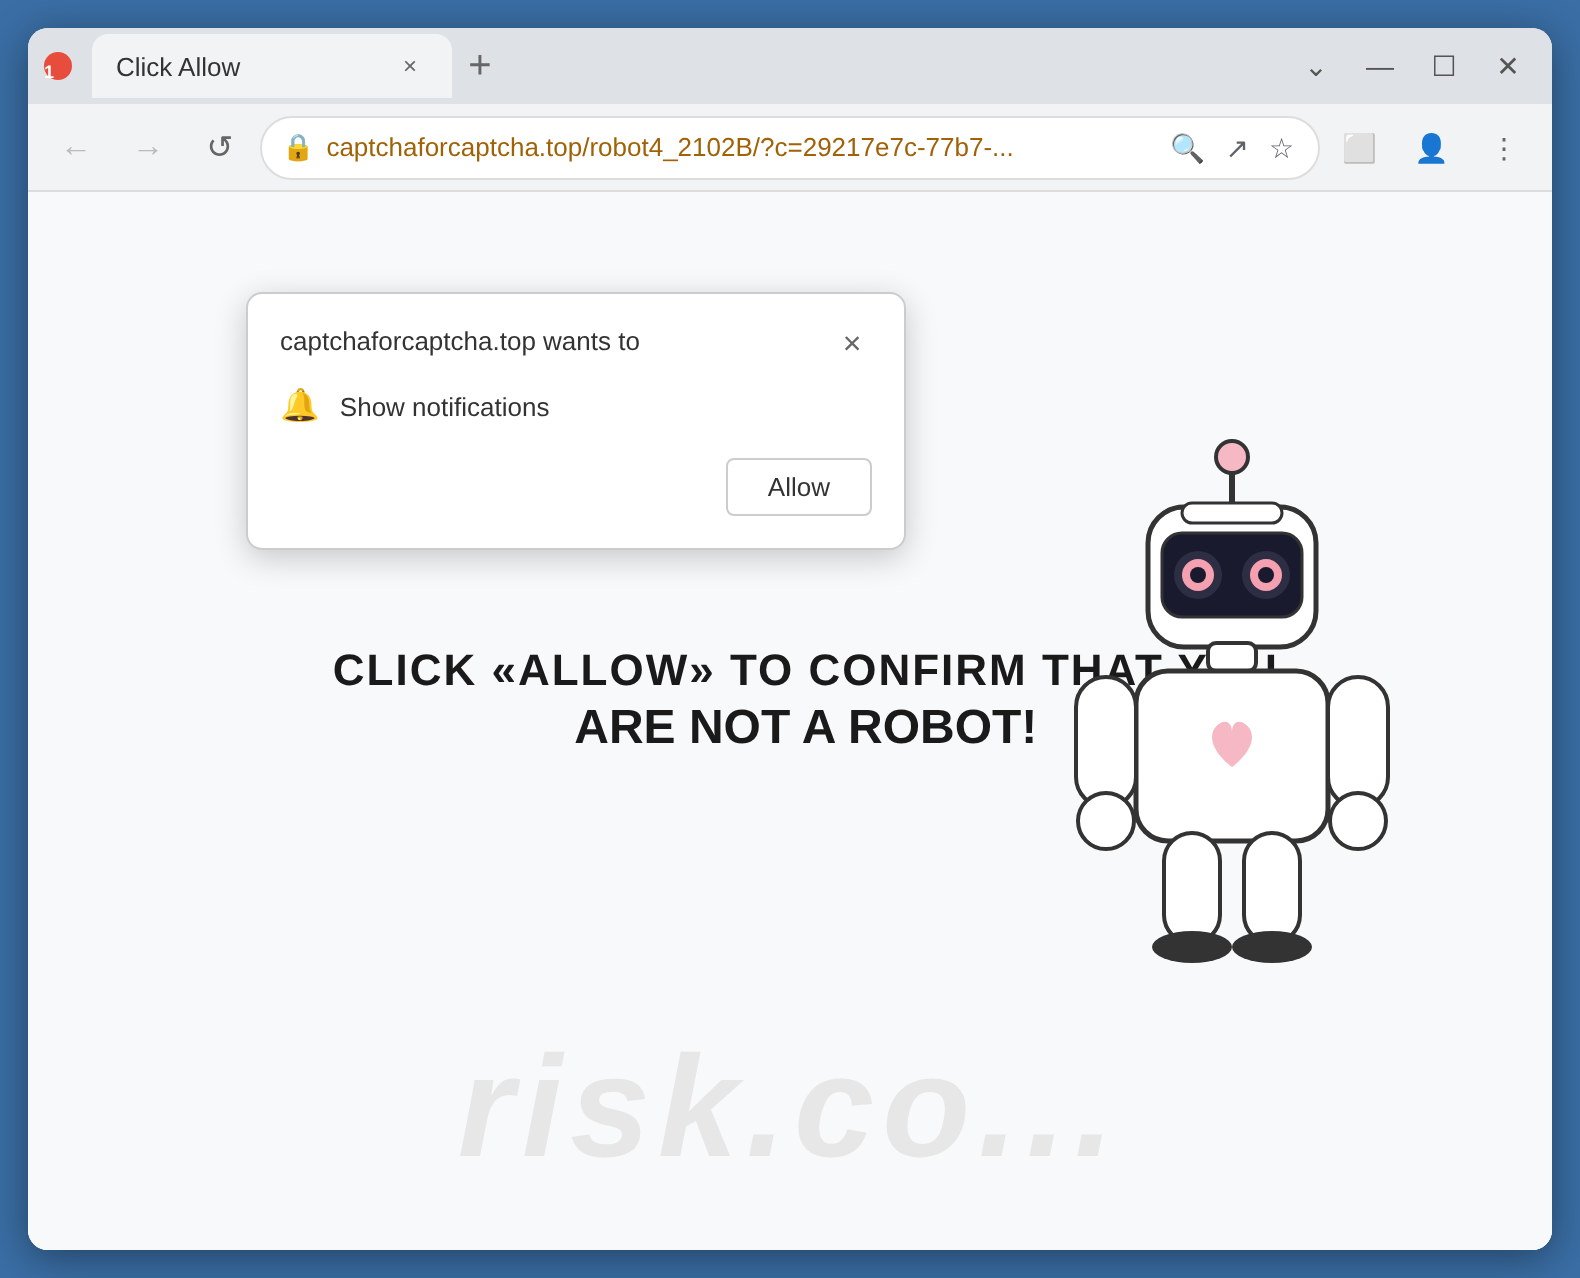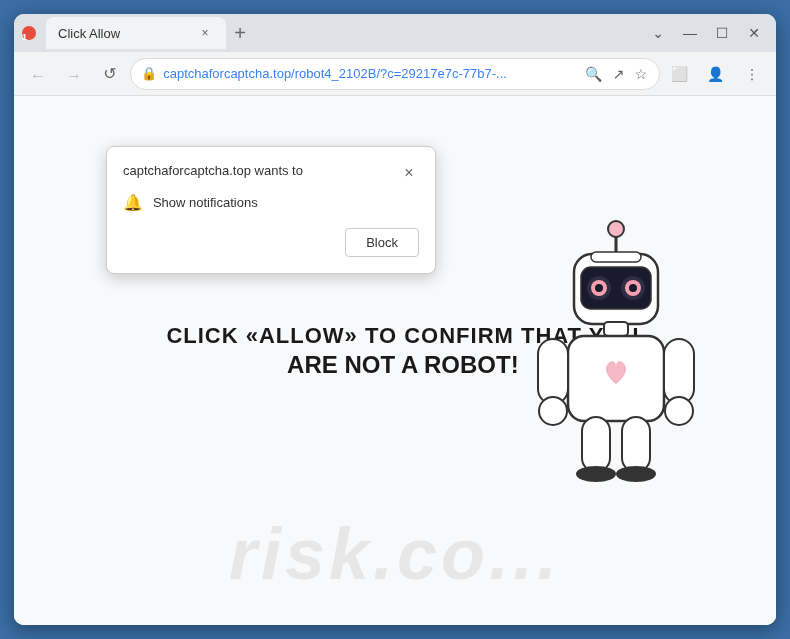--- a/index.html
+++ b/index.html
@@ -140,21 +140,21 @@
     }
     .address-lock {
       color: #5f6368;
       font-size: 13px;
     }
     .address-text {
       flex: 1;
       white-space: nowrap;
       overflow: hidden;
       text-overflow: ellipsis;
-      color: #3b82f6;
+      color: #a16207;
     }
     .address-icons {
       display: flex;
       gap: 6px;
       color: #5f6368;
       font-size: 14px;
     }
     .address-icon {
       cursor: pointer;
       padding: 2px;
@@ -226,21 +226,21 @@
     .robot-area {
       position: absolute;
       right: 60px;
       top: 50%;
       transform: translateY(-50%);
     }
     
     .notification-popup {
       position: absolute;
       top: 50px;
-      left: 92px;
+      left: 109px;
       width: 330px;
       background: white;
       border: 1px solid #ccc;
       border-radius: 8px;
       box-shadow: 0 4px 16px rgba(0,0,0,0.2);
       padding: 16px;
       z-index: 10;
     }
     .popup-header {
       display: flex;
@@ -406,19 +406,19 @@
       <div class="notification-popup">
         <div class="popup-header">
           <span class="popup-title">captchaforcaptcha.top wants to</span>
           <div class="popup-close">×</div>
         </div>
         <div class="popup-notification-row">
           <span class="bell-icon">🔔</span>
           <span class="notification-label">Show notifications</span>
         </div>
         <div class="popup-buttons">
-          <button class="btn-block">Block</button>
+          <button class="btn-block">Allow</button>
         </div>
       </div>
 
     </div>
   </div>
 </div>
 
 </body></html>

